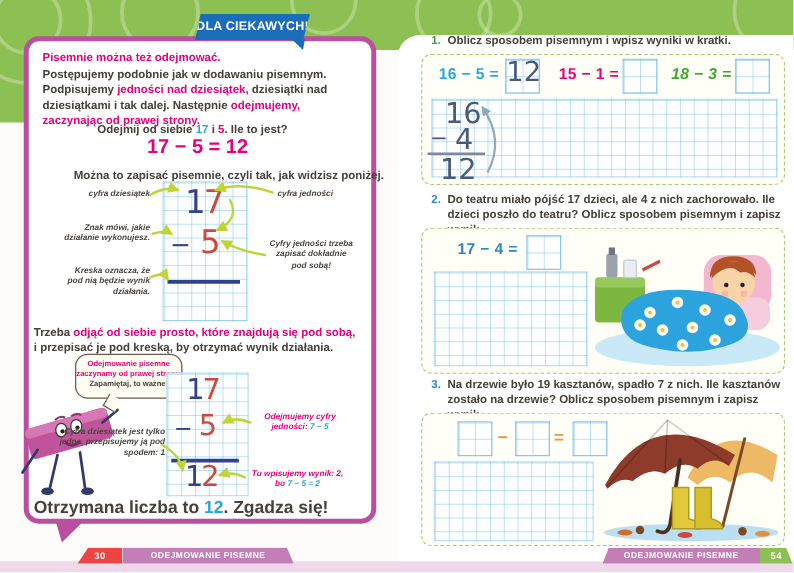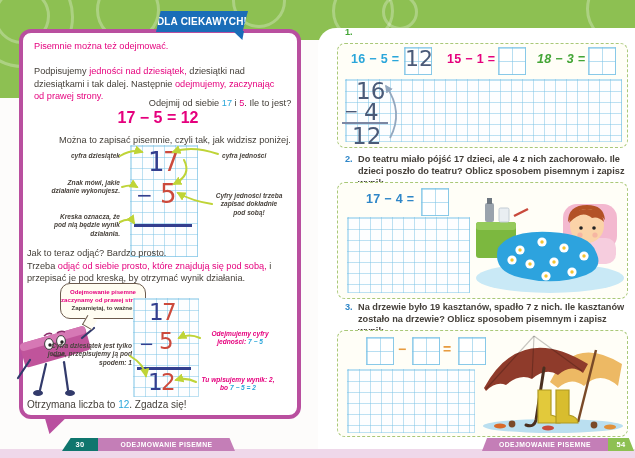--- a/index.html
+++ b/index.html
@@ -21,21 +21,21 @@
   
   .right-sheet{left:318px;top:28px;width:317px;height:430px;background:#ffffff;border-top-left-radius:18px;}
 
   
   .big-box{left:19px;top:29px;width:274px;height:382px;background:#fff;border:4px solid #b94f9f;border-radius:12px;}
   .big-box-tail{left:42px;top:408px;width:34px;height:26px;background:#b94f9f;clip-path:polygon(0 0,100% 0,22% 100%);}
   .banner{left:156px;top:11px;width:92px;height:21px;background:#1a6db8;clip-path:polygon(5% 0,100% 0,94% 100%,0 100%);
           font-size:10px;font-weight:bold;color:#fff;text-align:center;line-height:21px;letter-spacing:.2px;}
   .banner-tail{left:233px;top:31px;width:11px;height:9px;background:#1a6db8;clip-path:polygon(0 0,100% 0,85% 100%);}
 
-  .body-text{font-size:9.2px;line-height:12.6px;font-weight:normal;color:#45403a;}
+  .body-text{font-size:9.2px;line-height:12.6px;font-weight:bold;color:#45403a;}
   .center{text-align:center;}
 
   
   .paper{background-color:#fdfeff;
     background-image:linear-gradient(to right,rgba(125,195,230,.5) 1px,transparent 1px),
                      linear-gradient(to bottom,rgba(125,195,230,.5) 1px,transparent 1px);
     background-size:11px 11px;border:1px solid rgba(125,195,230,.5);}
   .kratka{width:26px;height:26px;background-color:#fff;
     background-image:linear-gradient(to right,rgba(125,195,230,.55) 1px,transparent 1px),
                      linear-gradient(to bottom,rgba(125,195,230,.55) 1px,transparent 1px);
@@ -62,21 +62,21 @@
   
   .task-head{display:flex;font-size:9.2px;line-height:11.8px;font-weight:bold;color:#45403a;}
   .task-num{width:13px;flex:none;}
   .task-box{background:#fffef7;border:1.6px dashed #a9c878;border-radius:8px;box-sizing:border-box;}
   .eq{font-size:12.5px;font-weight:bold;letter-spacing:.3px;}
   .op-orange{color:#e79b3f;font-size:14px;font-weight:bold;}
 
   
   .footer-bar{left:0;top:449px;width:635px;height:9px;background:#efd8ea;}
   .trap{height:13px;line-height:13px;text-align:center;font-size:6.8px;font-weight:bold;color:#fff;letter-spacing:.4px;}
-  .trap-g30{background:#0f766e;clip-path:polygon(24% 0,100% 0,100% 100%,0 100%);}
+  .trap-g30{background:#ef4444;clip-path:polygon(24% 0,100% 0,100% 100%,0 100%);}
   .trap-pL{background:#c47eb7;clip-path:polygon(0 0,96% 0,100% 100%,0 100%);}
   .trap-pR{background:#c47eb7;clip-path:polygon(4% 0,100% 0,100% 100%,0 100%);}
   .trap-g31{background:#8dc052;clip-path:polygon(0 0,80% 0,100% 100%,0 100%);}
 </style>
 </head>
 <body>
 
 <div id="spread">
 
   <div class="abs green-band"></div>
@@ -94,25 +94,25 @@
 
   <div class="abs big-box-tail"></div>
   <div class="abs big-box"></div>
   <div class="abs banner-tail"></div>
   <div class="abs banner">
     <span>DLA CIEKAWYCH!</span>
   </div>
 
   <div class="abs body-text" style="left:34px;top:40px;width:252px;">
     <span class="pink">Pisemnie można też odejmować.</span><br>
-    <br>
+    <span>Postępujemy podobnie jak w dodawaniu pisemnym.</span><br>
     <span>Podpisujemy </span><span class="pink">jedności nad dziesiątek, </span><span>dziesiątki nad dziesiątkami i tak dalej. Następnie </span><span class="pink">odejmujemy, zaczynając od prawej strony.</span>
   </div>
 
-  <div class="abs body-text center" style="left:39px;top:97px;width:268px;padding-left:47px;">
+  <div class="abs body-text center" style="left:20px;top:97px;width:268px;">
     <span>Odejmij od siebie </span><span class="teal">17</span><span> i </span><span class="pink">5</span><span>. Ile to jest?</span>
   </div>
   <div class="abs pink center b" style="left:24px;top:109px;width:268px;font-size:16px;">17 − 5 = 12</div>
 
   <div class="abs body-text" style="left:27px;top:134px;width:264px;padding-left:32px;">Można to zapisać pisemnie, czyli tak, jak widzisz poniżej.</div>
 
   <div class="abs paper" style="left:130px;top:145px;width:66px;height:110px;"></div>
   <span class="abs hand ink-n dg" style="left:148px;top:149px;">1</span>
   <span class="abs hand ink-r dg" style="left:163px;top:149px;">7</span>
   <span class="abs hand ink-n" style="left:136px;top:183px;font-size:20px;">−</span>
@@ -135,21 +135,21 @@
       <path d="M80,14 Q92,7 102,10" marker-end="url(#ah1)"></path>
       <path d="M178,12 Q152,3 133,10" marker-end="url(#ah1)"></path>
       <path d="M144,18 Q152,33 134,42" marker-end="url(#ah1)"></path>
       <path d="M82,45 Q92,42 97,45" marker-end="url(#ah1)"></path>
       <path d="M172,62 Q152,59 138,51" marker-end="url(#ah1)"></path>
       <path d="M80,80 Q90,75 94,81" marker-end="url(#ah1)"></path>
     </g>
   </svg>
 
   <div class="abs body-text" style="left:27px;top:247px;width:262px;">
-    <span>Jak to teraz odjąć? Bardzo prosto.</span><br>
+    <br>
     <span>Trzeba </span><span class="pink">odjąć od siebie prosto, które znajdują się pod sobą, </span><span>i przepisać je pod kreską, by otrzymać wynik działania.</span>
   </div>
 
   <svg class="abs" style="left:16px;top:294px;" width="82" height="104" viewBox="0 0 82 104">
     <g transform="rotate(-16 40 52)">
       <rect x="5" y="40" width="68" height="25" rx="4" fill="#c0549b"></rect>
       <rect x="5" y="40" width="68" height="8" rx="4" fill="#d678b5"></rect>
     </g>
     <path d="M14,66 L2,84" stroke="#323a6b" stroke-width="2.2" stroke-linecap="round"></path>
     <path d="M66,44 L78,34" stroke="#323a6b" stroke-width="2.2" stroke-linecap="round"></path>
@@ -196,26 +196,27 @@
           <path d="M0,0 L10,5 L0,10 z" fill="#bfd437"></path>
         </marker>
       </defs>
     <g stroke="#bfd437" stroke-width="2" fill="none" stroke-linecap="round">
       <path d="M90,60 Q104,68 106,80" marker-end="url(#ah2)"></path>
       <path d="M160,42 Q149,37 139,42" marker-end="url(#ah2)"></path>
       <path d="M156,86 Q146,81 136,84" marker-end="url(#ah2)"></path>
     </g>
   </svg>
 
-  <div class="abs body-text" style="left:27px;top:399px;width:260px;font-size:10px;">
+  <div class="abs body-text" style="left:27px;top:399px;width:260px;font-size:14px;">
     <span>Otrzymana liczba to </span><span class="teal">12</span><span>. Zgadza się!</span>
   </div>
 
   <div class="abs task-head" style="left:345px;top:27px;width:280px;">
     <span class="task-num grn">1.</span>
+    <div>Oblicz sposobem pisemnym i wpisz wyniki w kratki.</div>
   </div>
   <div class="abs task-box" style="left:337px;top:43px;width:291px;height:105px;"></div>
 
   <span class="abs eq teal" style="left:351px;top:52px;">16 − 5 =</span>
   <div class="abs kratka" style="left:404px;top:47px;"></div>
   <span class="abs hand ink-s" style="left:405px;top:46px;font-size:22px;">12</span>
   <span class="abs eq pink" style="left:447px;top:52px;">15 − 1 =</span>
   <div class="abs kratka" style="left:498px;top:47px;"></div>
   <span class="abs eq grn" style="left:537px;top:52px;font-style:italic;">18 − 3 =</span>
   <div class="abs kratka" style="left:588px;top:47px;"></div>

